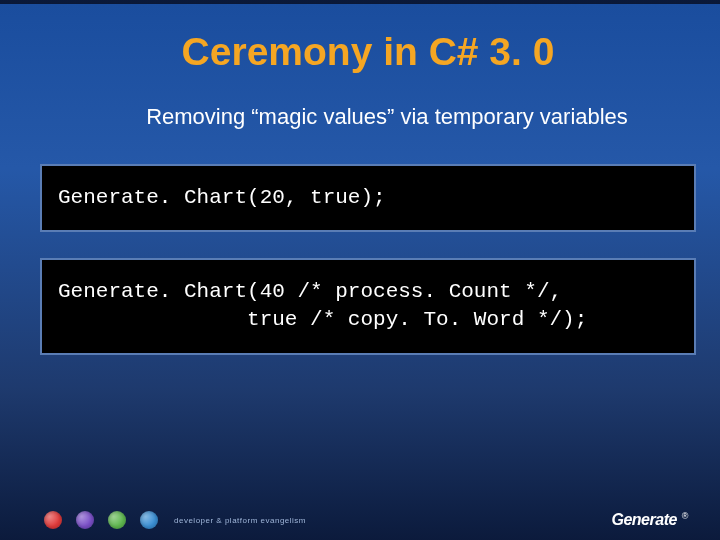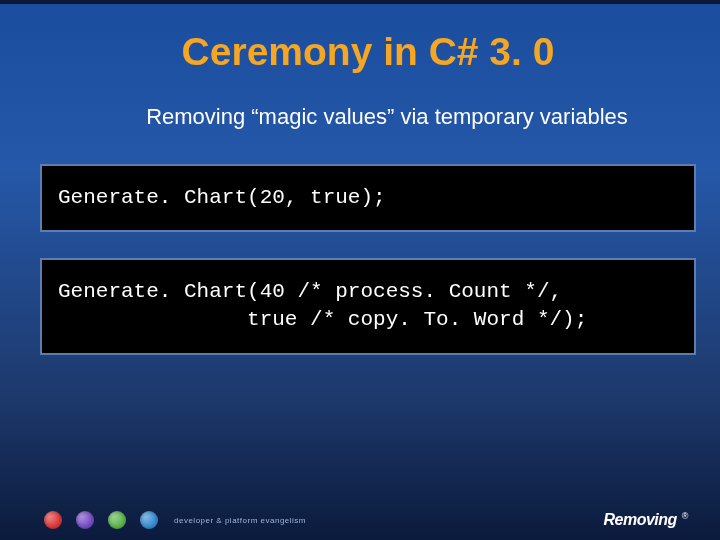--- a/index.html
+++ b/index.html
@@ -110,15 +110,15 @@
 
 <div class="footer">
   <div class="footer-left">
     <div class="orb red"></div>
     <div class="orb purple"></div>
     <div class="orb green"></div>
     <div class="orb blue"></div>
     <span class="footer-brand">developer &amp; platform evangelism</span>
   </div>
   <div class="footer-right">
-    <span class="ms-logo"><span>Removing</span><span class="reg">®</span></span>
+    <span class="ms-logo"><span>Generate</span><span class="reg">®</span></span>
   </div>
 </div>
 
 </body></html>

